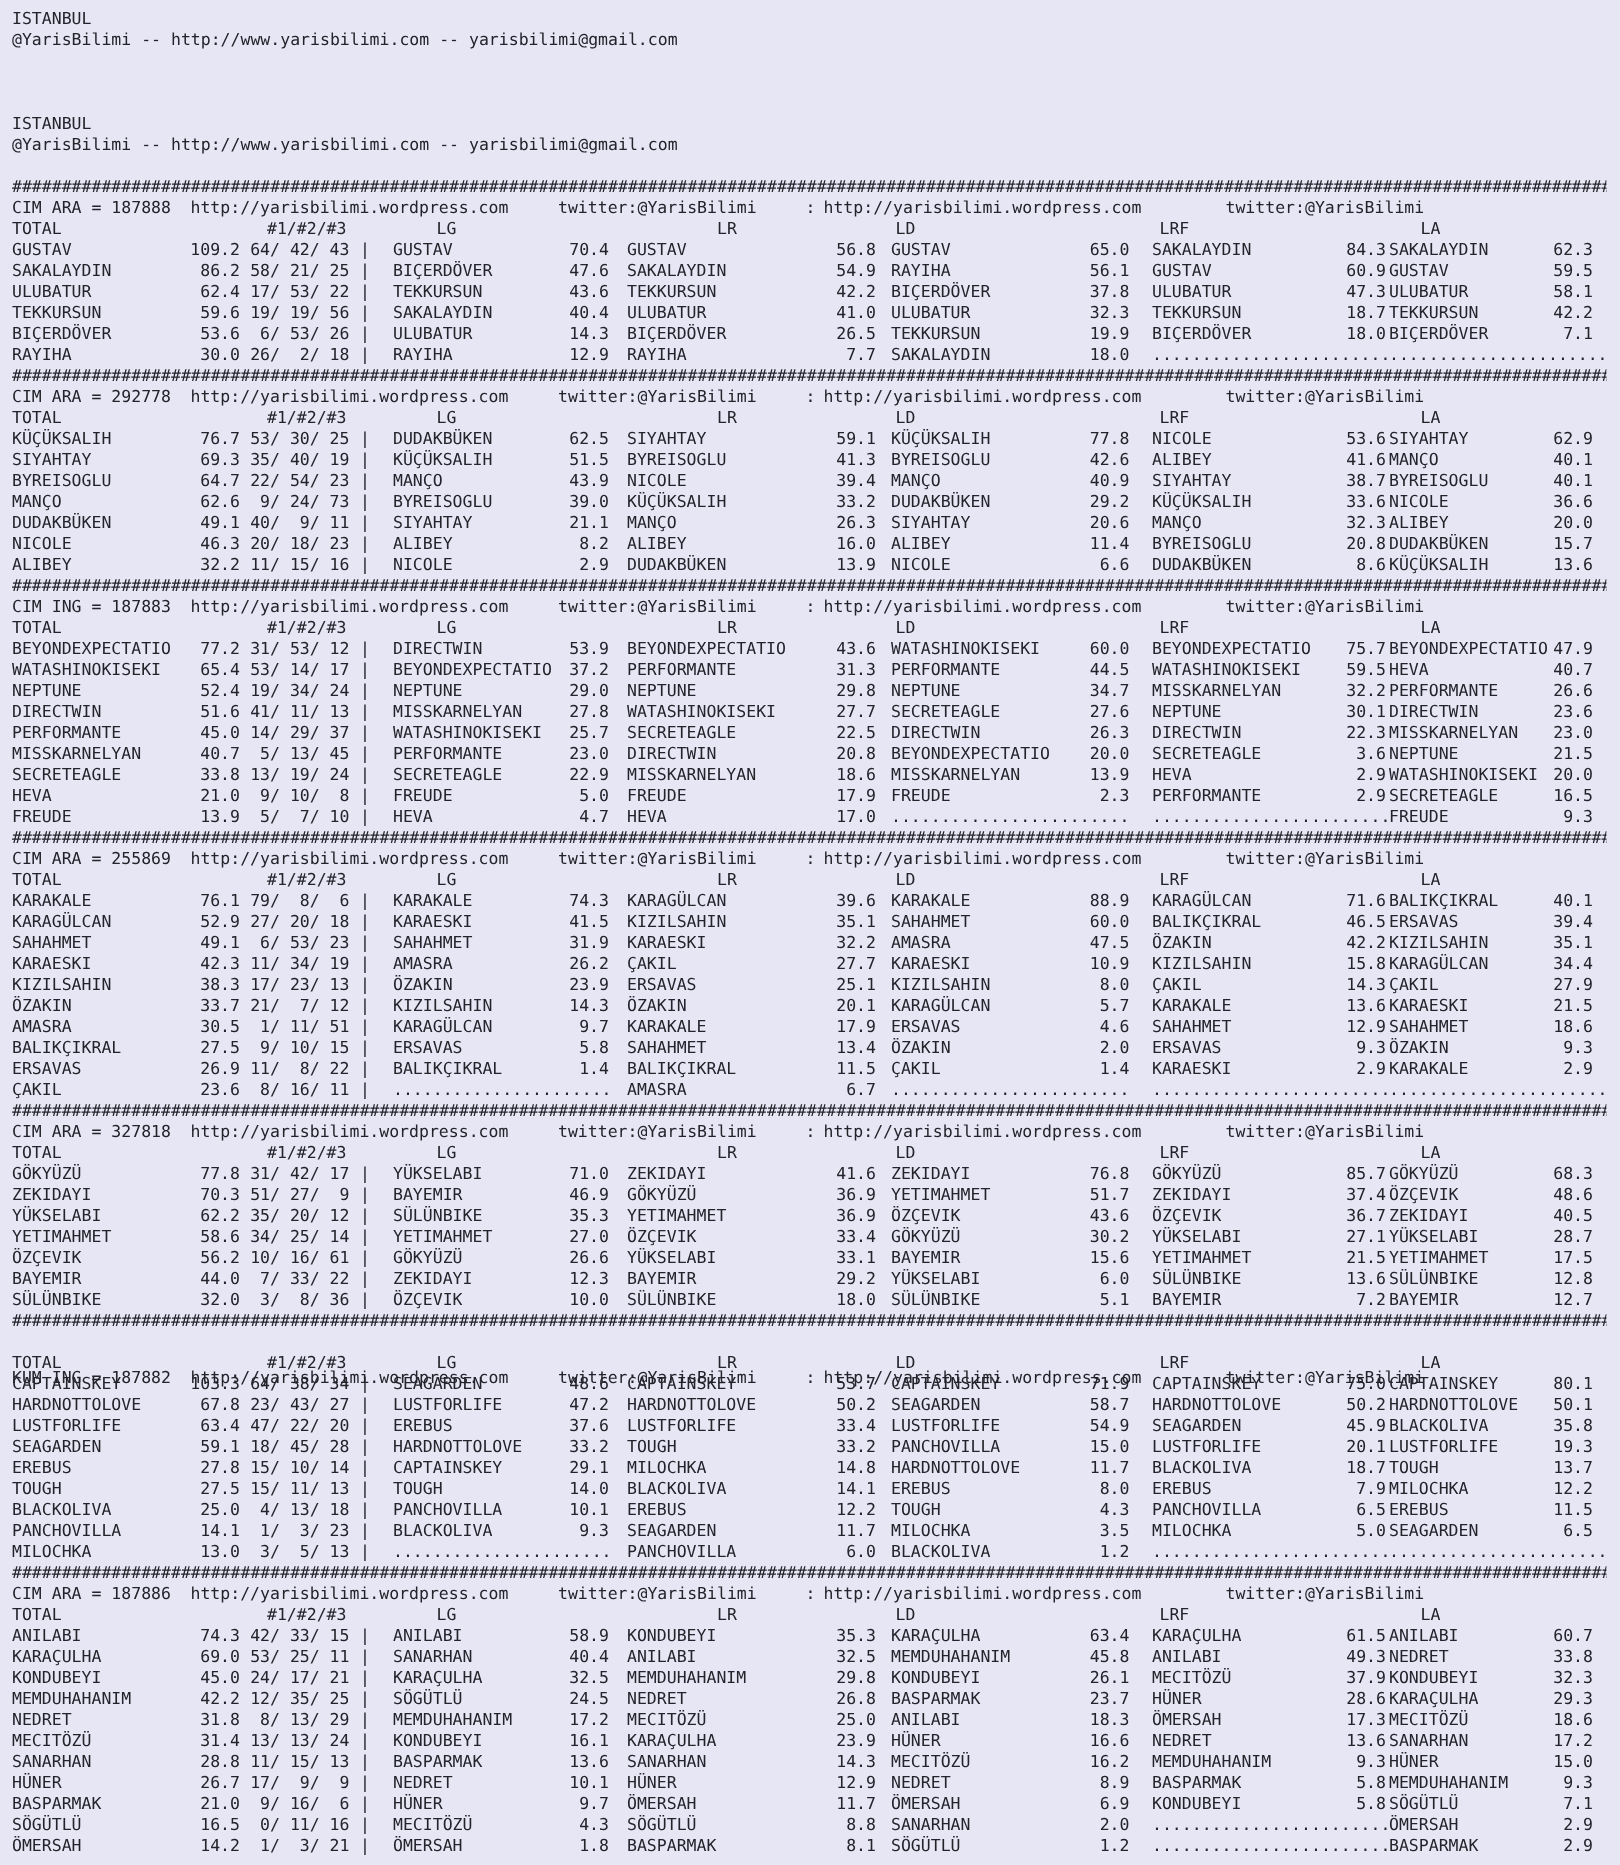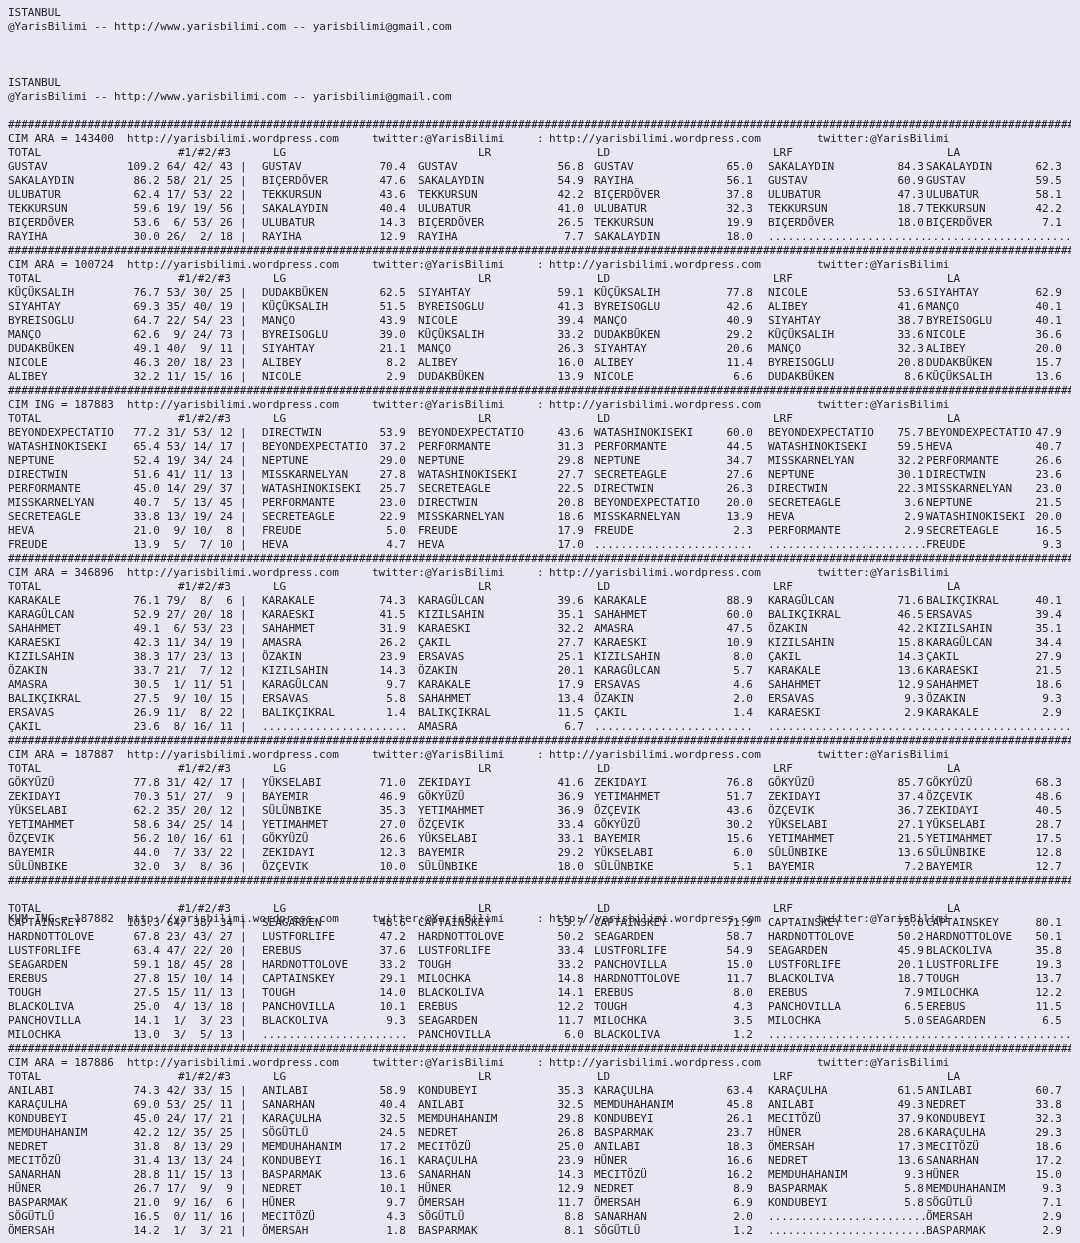--- a/index.html
+++ b/index.html
@@ -18,21 +18,21 @@
   
   .t-code{left:8px}
   .t-url1{left:127px}
   .t-tw1{left:372px}
   .t-col{left:537px}
   .t-url2{left:549px}
   .t-tw2{left:817px}
   
   .h-total{left:8px}
   .h-trip{left:178px}
-  .h-lg{left:273px}
+  .h-lg{left:291px}
   .h-lr{left:478px}
   .h-ld{left:597px}
   .h-lrf{left:773px}
   .h-la{left:947px}
   
   .c-name{left:8px}
   .c-total{left:96px;width:64px;text-align:right}
   .c-trip{left:146px;width:87px;text-align:right}
   .c-pipe{left:240px}
   .c-lgn{left:262px}
@@ -55,30 +55,30 @@
 </style>
 </head>
 <body>
 
 <div id="report">
     <div class="line" style="top: 6px;"><span class="mast">ISTANBUL</span></div>
     <div class="line" style="top: 20px;"><span class="mast">@YarisBilimi -- http://www.yarisbilimi.com -- yarisbilimi@gmail.com</span></div>
     <div class="line" style="top: 76px;"><span class="mast">ISTANBUL</span></div>
     <div class="line" style="top: 90px;"><span class="mast">@YarisBilimi -- http://www.yarisbilimi.com -- yarisbilimi@gmail.com</span></div>
     <div class="line" style="top: 118px;"><span class="ruler">########################################################################################################################################################################################################</span></div>
-    <div class="line" style="top: 132px;"><span class="t-code">CIM ARA = 143400</span><span class="t-url1">http://yarisbilimi.wordpress.com</span><span class="t-tw1">twitter:@YarisBilimi</span><span class="t-col">:</span><span class="t-url2">http://yarisbilimi.wordpress.com</span><span class="t-tw2">twitter:@YarisBilimi</span></div>
+    <div class="line" style="top: 132px;"><span class="t-code">CIM ARA = 187888</span><span class="t-url1">http://yarisbilimi.wordpress.com</span><span class="t-tw1">twitter:@YarisBilimi</span><span class="t-col">:</span><span class="t-url2">http://yarisbilimi.wordpress.com</span><span class="t-tw2">twitter:@YarisBilimi</span></div>
     <div class="line" style="top: 146px;"><span class="h-total">TOTAL</span><span class="h-trip">#1/#2/#3</span><span class="h-lg">LG</span><span class="h-lr">LR</span><span class="h-ld">LD</span><span class="h-lrf">LRF</span><span class="h-la">LA</span></div>
     <div class="line" style="top: 160px;"><span class="c-name">GUSTAV</span><span class="c-total">109.2</span><span class="c-trip">64/ 42/ 43</span><span class="c-pipe">|</span><span class="c-lgn">GUSTAV</span><span class="c-lgv">70.4</span><span class="c-lrn">GUSTAV</span><span class="c-lrv">56.8</span><span class="c-ldn">GUSTAV</span><span class="c-ldv">65.0</span><span class="c-lrfn">SAKALAYDIN</span><span class="c-lrfv">84.3</span><span class="c-lan">SAKALAYDIN</span><span class="c-lav">62.3</span></div>
     <div class="line" style="top: 174px;"><span class="c-name">SAKALAYDIN</span><span class="c-total">86.2</span><span class="c-trip">58/ 21/ 25</span><span class="c-pipe">|</span><span class="c-lgn">BIÇERDÖVER</span><span class="c-lgv">47.6</span><span class="c-lrn">SAKALAYDIN</span><span class="c-lrv">54.9</span><span class="c-ldn">RAYIHA</span><span class="c-ldv">56.1</span><span class="c-lrfn">GUSTAV</span><span class="c-lrfv">60.9</span><span class="c-lan">GUSTAV</span><span class="c-lav">59.5</span></div>
     <div class="line" style="top: 188px;"><span class="c-name">ULUBATUR</span><span class="c-total">62.4</span><span class="c-trip">17/ 53/ 22</span><span class="c-pipe">|</span><span class="c-lgn">TEKKURSUN</span><span class="c-lgv">43.6</span><span class="c-lrn">TEKKURSUN</span><span class="c-lrv">42.2</span><span class="c-ldn">BIÇERDÖVER</span><span class="c-ldv">37.8</span><span class="c-lrfn">ULUBATUR</span><span class="c-lrfv">47.3</span><span class="c-lan">ULUBATUR</span><span class="c-lav">58.1</span></div>
     <div class="line" style="top: 202px;"><span class="c-name">TEKKURSUN</span><span class="c-total">59.6</span><span class="c-trip">19/ 19/ 56</span><span class="c-pipe">|</span><span class="c-lgn">SAKALAYDIN</span><span class="c-lgv">40.4</span><span class="c-lrn">ULUBATUR</span><span class="c-lrv">41.0</span><span class="c-ldn">ULUBATUR</span><span class="c-ldv">32.3</span><span class="c-lrfn">TEKKURSUN</span><span class="c-lrfv">18.7</span><span class="c-lan">TEKKURSUN</span><span class="c-lav">42.2</span></div>
     <div class="line" style="top: 216px;"><span class="c-name">BIÇERDÖVER</span><span class="c-total">53.6</span><span class="c-trip"> 6/ 53/ 26</span><span class="c-pipe">|</span><span class="c-lgn">ULUBATUR</span><span class="c-lgv">14.3</span><span class="c-lrn">BIÇERDÖVER</span><span class="c-lrv">26.5</span><span class="c-ldn">TEKKURSUN</span><span class="c-ldv">19.9</span><span class="c-lrfn">BIÇERDÖVER</span><span class="c-lrfv">18.0</span><span class="c-lan">BIÇERDÖVER</span><span class="c-lav">7.1</span></div>
     <div class="line" style="top: 230px;"><span class="c-name">RAYIHA</span><span class="c-total">30.0</span><span class="c-trip">26/  2/ 18</span><span class="c-pipe">|</span><span class="c-lgn">RAYIHA</span><span class="c-lgv">12.9</span><span class="c-lrn">RAYIHA</span><span class="c-lrv">7.7</span><span class="c-ldn">SAKALAYDIN</span><span class="c-ldv">18.0</span><span class="d-lrf">........................................</span><span class="d-la">........................................</span></div>
     <div class="line" style="top: 244px;"><span class="ruler">########################################################################################################################################################################################################</span></div>
-    <div class="line" style="top: 258px;"><span class="t-code">CIM ARA = 100724</span><span class="t-url1">http://yarisbilimi.wordpress.com</span><span class="t-tw1">twitter:@YarisBilimi</span><span class="t-col">:</span><span class="t-url2">http://yarisbilimi.wordpress.com</span><span class="t-tw2">twitter:@YarisBilimi</span></div>
+    <div class="line" style="top: 258px;"><span class="t-code">CIM ARA = 292778</span><span class="t-url1">http://yarisbilimi.wordpress.com</span><span class="t-tw1">twitter:@YarisBilimi</span><span class="t-col">:</span><span class="t-url2">http://yarisbilimi.wordpress.com</span><span class="t-tw2">twitter:@YarisBilimi</span></div>
     <div class="line" style="top: 272px;"><span class="h-total">TOTAL</span><span class="h-trip">#1/#2/#3</span><span class="h-lg">LG</span><span class="h-lr">LR</span><span class="h-ld">LD</span><span class="h-lrf">LRF</span><span class="h-la">LA</span></div>
     <div class="line" style="top: 286px;"><span class="c-name">KÜÇÜKSALIH</span><span class="c-total">76.7</span><span class="c-trip">53/ 30/ 25</span><span class="c-pipe">|</span><span class="c-lgn">DUDAKBÜKEN</span><span class="c-lgv">62.5</span><span class="c-lrn">SIYAHTAY</span><span class="c-lrv">59.1</span><span class="c-ldn">KÜÇÜKSALIH</span><span class="c-ldv">77.8</span><span class="c-lrfn">NICOLE</span><span class="c-lrfv">53.6</span><span class="c-lan">SIYAHTAY</span><span class="c-lav">62.9</span></div>
     <div class="line" style="top: 300px;"><span class="c-name">SIYAHTAY</span><span class="c-total">69.3</span><span class="c-trip">35/ 40/ 19</span><span class="c-pipe">|</span><span class="c-lgn">KÜÇÜKSALIH</span><span class="c-lgv">51.5</span><span class="c-lrn">BYREISOGLU</span><span class="c-lrv">41.3</span><span class="c-ldn">BYREISOGLU</span><span class="c-ldv">42.6</span><span class="c-lrfn">ALIBEY</span><span class="c-lrfv">41.6</span><span class="c-lan">MANÇO</span><span class="c-lav">40.1</span></div>
     <div class="line" style="top: 314px;"><span class="c-name">BYREISOGLU</span><span class="c-total">64.7</span><span class="c-trip">22/ 54/ 23</span><span class="c-pipe">|</span><span class="c-lgn">MANÇO</span><span class="c-lgv">43.9</span><span class="c-lrn">NICOLE</span><span class="c-lrv">39.4</span><span class="c-ldn">MANÇO</span><span class="c-ldv">40.9</span><span class="c-lrfn">SIYAHTAY</span><span class="c-lrfv">38.7</span><span class="c-lan">BYREISOGLU</span><span class="c-lav">40.1</span></div>
     <div class="line" style="top: 328px;"><span class="c-name">MANÇO</span><span class="c-total">62.6</span><span class="c-trip"> 9/ 24/ 73</span><span class="c-pipe">|</span><span class="c-lgn">BYREISOGLU</span><span class="c-lgv">39.0</span><span class="c-lrn">KÜÇÜKSALIH</span><span class="c-lrv">33.2</span><span class="c-ldn">DUDAKBÜKEN</span><span class="c-ldv">29.2</span><span class="c-lrfn">KÜÇÜKSALIH</span><span class="c-lrfv">33.6</span><span class="c-lan">NICOLE</span><span class="c-lav">36.6</span></div>
     <div class="line" style="top: 342px;"><span class="c-name">DUDAKBÜKEN</span><span class="c-total">49.1</span><span class="c-trip">40/  9/ 11</span><span class="c-pipe">|</span><span class="c-lgn">SIYAHTAY</span><span class="c-lgv">21.1</span><span class="c-lrn">MANÇO</span><span class="c-lrv">26.3</span><span class="c-ldn">SIYAHTAY</span><span class="c-ldv">20.6</span><span class="c-lrfn">MANÇO</span><span class="c-lrfv">32.3</span><span class="c-lan">ALIBEY</span><span class="c-lav">20.0</span></div>
     <div class="line" style="top: 356px;"><span class="c-name">NICOLE</span><span class="c-total">46.3</span><span class="c-trip">20/ 18/ 23</span><span class="c-pipe">|</span><span class="c-lgn">ALIBEY</span><span class="c-lgv">8.2</span><span class="c-lrn">ALIBEY</span><span class="c-lrv">16.0</span><span class="c-ldn">ALIBEY</span><span class="c-ldv">11.4</span><span class="c-lrfn">BYREISOGLU</span><span class="c-lrfv">20.8</span><span class="c-lan">DUDAKBÜKEN</span><span class="c-lav">15.7</span></div>
     <div class="line" style="top: 370px;"><span class="c-name">ALIBEY</span><span class="c-total">32.2</span><span class="c-trip">11/ 15/ 16</span><span class="c-pipe">|</span><span class="c-lgn">NICOLE</span><span class="c-lgv">2.9</span><span class="c-lrn">DUDAKBÜKEN</span><span class="c-lrv">13.9</span><span class="c-ldn">NICOLE</span><span class="c-ldv">6.6</span><span class="c-lrfn">DUDAKBÜKEN</span><span class="c-lrfv">8.6</span><span class="c-lan">KÜÇÜKSALIH</span><span class="c-lav">13.6</span></div>
     <div class="line" style="top: 384px;"><span class="ruler">########################################################################################################################################################################################################</span></div>
     <div class="line" style="top: 398px;"><span class="t-code">CIM ING = 187883</span><span class="t-url1">http://yarisbilimi.wordpress.com</span><span class="t-tw1">twitter:@YarisBilimi</span><span class="t-col">:</span><span class="t-url2">http://yarisbilimi.wordpress.com</span><span class="t-tw2">twitter:@YarisBilimi</span></div>
@@ -86,34 +86,34 @@
     <div class="line" style="top: 426px;"><span class="c-name">BEYONDEXPECTATIO</span><span class="c-total">77.2</span><span class="c-trip">31/ 53/ 12</span><span class="c-pipe">|</span><span class="c-lgn">DIRECTWIN</span><span class="c-lgv">53.9</span><span class="c-lrn">BEYONDEXPECTATIO</span><span class="c-lrv">43.6</span><span class="c-ldn">WATASHINOKISEKI</span><span class="c-ldv">60.0</span><span class="c-lrfn">BEYONDEXPECTATIO</span><span class="c-lrfv">75.7</span><span class="c-lan">BEYONDEXPECTATIO</span><span class="c-lav">47.9</span></div>
     <div class="line" style="top: 440px;"><span class="c-name">WATASHINOKISEKI</span><span class="c-total">65.4</span><span class="c-trip">53/ 14/ 17</span><span class="c-pipe">|</span><span class="c-lgn">BEYONDEXPECTATIO</span><span class="c-lgv">37.2</span><span class="c-lrn">PERFORMANTE</span><span class="c-lrv">31.3</span><span class="c-ldn">PERFORMANTE</span><span class="c-ldv">44.5</span><span class="c-lrfn">WATASHINOKISEKI</span><span class="c-lrfv">59.5</span><span class="c-lan">HEVA</span><span class="c-lav">40.7</span></div>
     <div class="line" style="top: 454px;"><span class="c-name">NEPTUNE</span><span class="c-total">52.4</span><span class="c-trip">19/ 34/ 24</span><span class="c-pipe">|</span><span class="c-lgn">NEPTUNE</span><span class="c-lgv">29.0</span><span class="c-lrn">NEPTUNE</span><span class="c-lrv">29.8</span><span class="c-ldn">NEPTUNE</span><span class="c-ldv">34.7</span><span class="c-lrfn">MISSKARNELYAN</span><span class="c-lrfv">32.2</span><span class="c-lan">PERFORMANTE</span><span class="c-lav">26.6</span></div>
     <div class="line" style="top: 468px;"><span class="c-name">DIRECTWIN</span><span class="c-total">51.6</span><span class="c-trip">41/ 11/ 13</span><span class="c-pipe">|</span><span class="c-lgn">MISSKARNELYAN</span><span class="c-lgv">27.8</span><span class="c-lrn">WATASHINOKISEKI</span><span class="c-lrv">27.7</span><span class="c-ldn">SECRETEAGLE</span><span class="c-ldv">27.6</span><span class="c-lrfn">NEPTUNE</span><span class="c-lrfv">30.1</span><span class="c-lan">DIRECTWIN</span><span class="c-lav">23.6</span></div>
     <div class="line" style="top: 482px;"><span class="c-name">PERFORMANTE</span><span class="c-total">45.0</span><span class="c-trip">14/ 29/ 37</span><span class="c-pipe">|</span><span class="c-lgn">WATASHINOKISEKI</span><span class="c-lgv">25.7</span><span class="c-lrn">SECRETEAGLE</span><span class="c-lrv">22.5</span><span class="c-ldn">DIRECTWIN</span><span class="c-ldv">26.3</span><span class="c-lrfn">DIRECTWIN</span><span class="c-lrfv">22.3</span><span class="c-lan">MISSKARNELYAN</span><span class="c-lav">23.0</span></div>
     <div class="line" style="top: 496px;"><span class="c-name">MISSKARNELYAN</span><span class="c-total">40.7</span><span class="c-trip"> 5/ 13/ 45</span><span class="c-pipe">|</span><span class="c-lgn">PERFORMANTE</span><span class="c-lgv">23.0</span><span class="c-lrn">DIRECTWIN</span><span class="c-lrv">20.8</span><span class="c-ldn">BEYONDEXPECTATIO</span><span class="c-ldv">20.0</span><span class="c-lrfn">SECRETEAGLE</span><span class="c-lrfv">3.6</span><span class="c-lan">NEPTUNE</span><span class="c-lav">21.5</span></div>
     <div class="line" style="top: 510px;"><span class="c-name">SECRETEAGLE</span><span class="c-total">33.8</span><span class="c-trip">13/ 19/ 24</span><span class="c-pipe">|</span><span class="c-lgn">SECRETEAGLE</span><span class="c-lgv">22.9</span><span class="c-lrn">MISSKARNELYAN</span><span class="c-lrv">18.6</span><span class="c-ldn">MISSKARNELYAN</span><span class="c-ldv">13.9</span><span class="c-lrfn">HEVA</span><span class="c-lrfv">2.9</span><span class="c-lan">WATASHINOKISEKI</span><span class="c-lav">20.0</span></div>
     <div class="line" style="top: 524px;"><span class="c-name">HEVA</span><span class="c-total">21.0</span><span class="c-trip"> 9/ 10/  8</span><span class="c-pipe">|</span><span class="c-lgn">FREUDE</span><span class="c-lgv">5.0</span><span class="c-lrn">FREUDE</span><span class="c-lrv">17.9</span><span class="c-ldn">FREUDE</span><span class="c-ldv">2.3</span><span class="c-lrfn">PERFORMANTE</span><span class="c-lrfv">2.9</span><span class="c-lan">SECRETEAGLE</span><span class="c-lav">16.5</span></div>
     <div class="line" style="top: 538px;"><span class="c-name">FREUDE</span><span class="c-total">13.9</span><span class="c-trip"> 5/  7/ 10</span><span class="c-pipe">|</span><span class="c-lgn">HEVA</span><span class="c-lgv">4.7</span><span class="c-lrn">HEVA</span><span class="c-lrv">17.0</span><span class="d-ld">........................................</span><span class="d-lrf">........................................</span><span class="c-lan">FREUDE</span><span class="c-lav">9.3</span></div>
     <div class="line" style="top: 552px;"><span class="ruler">########################################################################################################################################################################################################</span></div>
-    <div class="line" style="top: 566px;"><span class="t-code">CIM ARA = 346896</span><span class="t-url1">http://yarisbilimi.wordpress.com</span><span class="t-tw1">twitter:@YarisBilimi</span><span class="t-col">:</span><span class="t-url2">http://yarisbilimi.wordpress.com</span><span class="t-tw2">twitter:@YarisBilimi</span></div>
+    <div class="line" style="top: 566px;"><span class="t-code">CIM ARA = 255869</span><span class="t-url1">http://yarisbilimi.wordpress.com</span><span class="t-tw1">twitter:@YarisBilimi</span><span class="t-col">:</span><span class="t-url2">http://yarisbilimi.wordpress.com</span><span class="t-tw2">twitter:@YarisBilimi</span></div>
     <div class="line" style="top: 580px;"><span class="h-total">TOTAL</span><span class="h-trip">#1/#2/#3</span><span class="h-lg">LG</span><span class="h-lr">LR</span><span class="h-ld">LD</span><span class="h-lrf">LRF</span><span class="h-la">LA</span></div>
     <div class="line" style="top: 594px;"><span class="c-name">KARAKALE</span><span class="c-total">76.1</span><span class="c-trip">79/  8/  6</span><span class="c-pipe">|</span><span class="c-lgn">KARAKALE</span><span class="c-lgv">74.3</span><span class="c-lrn">KARAGÜLCAN</span><span class="c-lrv">39.6</span><span class="c-ldn">KARAKALE</span><span class="c-ldv">88.9</span><span class="c-lrfn">KARAGÜLCAN</span><span class="c-lrfv">71.6</span><span class="c-lan">BALIKÇIKRAL</span><span class="c-lav">40.1</span></div>
     <div class="line" style="top: 608px;"><span class="c-name">KARAGÜLCAN</span><span class="c-total">52.9</span><span class="c-trip">27/ 20/ 18</span><span class="c-pipe">|</span><span class="c-lgn">KARAESKI</span><span class="c-lgv">41.5</span><span class="c-lrn">KIZILSAHIN</span><span class="c-lrv">35.1</span><span class="c-ldn">SAHAHMET</span><span class="c-ldv">60.0</span><span class="c-lrfn">BALIKÇIKRAL</span><span class="c-lrfv">46.5</span><span class="c-lan">ERSAVAS</span><span class="c-lav">39.4</span></div>
     <div class="line" style="top: 622px;"><span class="c-name">SAHAHMET</span><span class="c-total">49.1</span><span class="c-trip"> 6/ 53/ 23</span><span class="c-pipe">|</span><span class="c-lgn">SAHAHMET</span><span class="c-lgv">31.9</span><span class="c-lrn">KARAESKI</span><span class="c-lrv">32.2</span><span class="c-ldn">AMASRA</span><span class="c-ldv">47.5</span><span class="c-lrfn">ÖZAKIN</span><span class="c-lrfv">42.2</span><span class="c-lan">KIZILSAHIN</span><span class="c-lav">35.1</span></div>
     <div class="line" style="top: 636px;"><span class="c-name">KARAESKI</span><span class="c-total">42.3</span><span class="c-trip">11/ 34/ 19</span><span class="c-pipe">|</span><span class="c-lgn">AMASRA</span><span class="c-lgv">26.2</span><span class="c-lrn">ÇAKIL</span><span class="c-lrv">27.7</span><span class="c-ldn">KARAESKI</span><span class="c-ldv">10.9</span><span class="c-lrfn">KIZILSAHIN</span><span class="c-lrfv">15.8</span><span class="c-lan">KARAGÜLCAN</span><span class="c-lav">34.4</span></div>
     <div class="line" style="top: 650px;"><span class="c-name">KIZILSAHIN</span><span class="c-total">38.3</span><span class="c-trip">17/ 23/ 13</span><span class="c-pipe">|</span><span class="c-lgn">ÖZAKIN</span><span class="c-lgv">23.9</span><span class="c-lrn">ERSAVAS</span><span class="c-lrv">25.1</span><span class="c-ldn">KIZILSAHIN</span><span class="c-ldv">8.0</span><span class="c-lrfn">ÇAKIL</span><span class="c-lrfv">14.3</span><span class="c-lan">ÇAKIL</span><span class="c-lav">27.9</span></div>
     <div class="line" style="top: 664px;"><span class="c-name">ÖZAKIN</span><span class="c-total">33.7</span><span class="c-trip">21/  7/ 12</span><span class="c-pipe">|</span><span class="c-lgn">KIZILSAHIN</span><span class="c-lgv">14.3</span><span class="c-lrn">ÖZAKIN</span><span class="c-lrv">20.1</span><span class="c-ldn">KARAGÜLCAN</span><span class="c-ldv">5.7</span><span class="c-lrfn">KARAKALE</span><span class="c-lrfv">13.6</span><span class="c-lan">KARAESKI</span><span class="c-lav">21.5</span></div>
     <div class="line" style="top: 678px;"><span class="c-name">AMASRA</span><span class="c-total">30.5</span><span class="c-trip"> 1/ 11/ 51</span><span class="c-pipe">|</span><span class="c-lgn">KARAGÜLCAN</span><span class="c-lgv">9.7</span><span class="c-lrn">KARAKALE</span><span class="c-lrv">17.9</span><span class="c-ldn">ERSAVAS</span><span class="c-ldv">4.6</span><span class="c-lrfn">SAHAHMET</span><span class="c-lrfv">12.9</span><span class="c-lan">SAHAHMET</span><span class="c-lav">18.6</span></div>
     <div class="line" style="top: 692px;"><span class="c-name">BALIKÇIKRAL</span><span class="c-total">27.5</span><span class="c-trip"> 9/ 10/ 15</span><span class="c-pipe">|</span><span class="c-lgn">ERSAVAS</span><span class="c-lgv">5.8</span><span class="c-lrn">SAHAHMET</span><span class="c-lrv">13.4</span><span class="c-ldn">ÖZAKIN</span><span class="c-ldv">2.0</span><span class="c-lrfn">ERSAVAS</span><span class="c-lrfv">9.3</span><span class="c-lan">ÖZAKIN</span><span class="c-lav">9.3</span></div>
     <div class="line" style="top: 706px;"><span class="c-name">ERSAVAS</span><span class="c-total">26.9</span><span class="c-trip">11/  8/ 22</span><span class="c-pipe">|</span><span class="c-lgn">BALIKÇIKRAL</span><span class="c-lgv">1.4</span><span class="c-lrn">BALIKÇIKRAL</span><span class="c-lrv">11.5</span><span class="c-ldn">ÇAKIL</span><span class="c-ldv">1.4</span><span class="c-lrfn">KARAESKI</span><span class="c-lrfv">2.9</span><span class="c-lan">KARAKALE</span><span class="c-lav">2.9</span></div>
     <div class="line" style="top: 720px;"><span class="c-name">ÇAKIL</span><span class="c-total">23.6</span><span class="c-trip"> 8/ 16/ 11</span><span class="c-pipe">|</span><span class="d-lg">........................................</span><span class="c-lrn">AMASRA</span><span class="c-lrv">6.7</span><span class="d-ld">........................................</span><span class="d-lrf">........................................</span><span class="d-la">........................................</span></div>
     <div class="line" style="top: 734px;"><span class="ruler">########################################################################################################################################################################################################</span></div>
-    <div class="line" style="top: 748px;"><span class="t-code">CIM ARA = 187887</span><span class="t-url1">http://yarisbilimi.wordpress.com</span><span class="t-tw1">twitter:@YarisBilimi</span><span class="t-col">:</span><span class="t-url2">http://yarisbilimi.wordpress.com</span><span class="t-tw2">twitter:@YarisBilimi</span></div>
+    <div class="line" style="top: 748px;"><span class="t-code">CIM ARA = 327818</span><span class="t-url1">http://yarisbilimi.wordpress.com</span><span class="t-tw1">twitter:@YarisBilimi</span><span class="t-col">:</span><span class="t-url2">http://yarisbilimi.wordpress.com</span><span class="t-tw2">twitter:@YarisBilimi</span></div>
     <div class="line" style="top: 762px;"><span class="h-total">TOTAL</span><span class="h-trip">#1/#2/#3</span><span class="h-lg">LG</span><span class="h-lr">LR</span><span class="h-ld">LD</span><span class="h-lrf">LRF</span><span class="h-la">LA</span></div>
     <div class="line" style="top: 776px;"><span class="c-name">GÖKYÜZÜ</span><span class="c-total">77.8</span><span class="c-trip">31/ 42/ 17</span><span class="c-pipe">|</span><span class="c-lgn">YÜKSELABI</span><span class="c-lgv">71.0</span><span class="c-lrn">ZEKIDAYI</span><span class="c-lrv">41.6</span><span class="c-ldn">ZEKIDAYI</span><span class="c-ldv">76.8</span><span class="c-lrfn">GÖKYÜZÜ</span><span class="c-lrfv">85.7</span><span class="c-lan">GÖKYÜZÜ</span><span class="c-lav">68.3</span></div>
     <div class="line" style="top: 790px;"><span class="c-name">ZEKIDAYI</span><span class="c-total">70.3</span><span class="c-trip">51/ 27/  9</span><span class="c-pipe">|</span><span class="c-lgn">BAYEMIR</span><span class="c-lgv">46.9</span><span class="c-lrn">GÖKYÜZÜ</span><span class="c-lrv">36.9</span><span class="c-ldn">YETIMAHMET</span><span class="c-ldv">51.7</span><span class="c-lrfn">ZEKIDAYI</span><span class="c-lrfv">37.4</span><span class="c-lan">ÖZÇEVIK</span><span class="c-lav">48.6</span></div>
     <div class="line" style="top: 804px;"><span class="c-name">YÜKSELABI</span><span class="c-total">62.2</span><span class="c-trip">35/ 20/ 12</span><span class="c-pipe">|</span><span class="c-lgn">SÜLÜNBIKE</span><span class="c-lgv">35.3</span><span class="c-lrn">YETIMAHMET</span><span class="c-lrv">36.9</span><span class="c-ldn">ÖZÇEVIK</span><span class="c-ldv">43.6</span><span class="c-lrfn">ÖZÇEVIK</span><span class="c-lrfv">36.7</span><span class="c-lan">ZEKIDAYI</span><span class="c-lav">40.5</span></div>
     <div class="line" style="top: 818px;"><span class="c-name">YETIMAHMET</span><span class="c-total">58.6</span><span class="c-trip">34/ 25/ 14</span><span class="c-pipe">|</span><span class="c-lgn">YETIMAHMET</span><span class="c-lgv">27.0</span><span class="c-lrn">ÖZÇEVIK</span><span class="c-lrv">33.4</span><span class="c-ldn">GÖKYÜZÜ</span><span class="c-ldv">30.2</span><span class="c-lrfn">YÜKSELABI</span><span class="c-lrfv">27.1</span><span class="c-lan">YÜKSELABI</span><span class="c-lav">28.7</span></div>
     <div class="line" style="top: 832px;"><span class="c-name">ÖZÇEVIK</span><span class="c-total">56.2</span><span class="c-trip">10/ 16/ 61</span><span class="c-pipe">|</span><span class="c-lgn">GÖKYÜZÜ</span><span class="c-lgv">26.6</span><span class="c-lrn">YÜKSELABI</span><span class="c-lrv">33.1</span><span class="c-ldn">BAYEMIR</span><span class="c-ldv">15.6</span><span class="c-lrfn">YETIMAHMET</span><span class="c-lrfv">21.5</span><span class="c-lan">YETIMAHMET</span><span class="c-lav">17.5</span></div>
     <div class="line" style="top: 846px;"><span class="c-name">BAYEMIR</span><span class="c-total">44.0</span><span class="c-trip"> 7/ 33/ 22</span><span class="c-pipe">|</span><span class="c-lgn">ZEKIDAYI</span><span class="c-lgv">12.3</span><span class="c-lrn">BAYEMIR</span><span class="c-lrv">29.2</span><span class="c-ldn">YÜKSELABI</span><span class="c-ldv">6.0</span><span class="c-lrfn">SÜLÜNBIKE</span><span class="c-lrfv">13.6</span><span class="c-lan">SÜLÜNBIKE</span><span class="c-lav">12.8</span></div>
     <div class="line" style="top: 860px;"><span class="c-name">SÜLÜNBIKE</span><span class="c-total">32.0</span><span class="c-trip"> 3/  8/ 36</span><span class="c-pipe">|</span><span class="c-lgn">ÖZÇEVIK</span><span class="c-lgv">10.0</span><span class="c-lrn">SÜLÜNBIKE</span><span class="c-lrv">18.0</span><span class="c-ldn">SÜLÜNBIKE</span><span class="c-ldv">5.1</span><span class="c-lrfn">BAYEMIR</span><span class="c-lrfv">7.2</span><span class="c-lan">BAYEMIR</span><span class="c-lav">12.7</span></div>
     <div class="line" style="top: 874px;"><span class="ruler">########################################################################################################################################################################################################</span></div>
     <div class="line" style="top: 888px; margin-top: 24px;"><span class="t-code">KUM ING = 187882</span><span class="t-url1">http://yarisbilimi.wordpress.com</span><span class="t-tw1">twitter:@YarisBilimi</span><span class="t-col">:</span><span class="t-url2">http://yarisbilimi.wordpress.com</span><span class="t-tw2">twitter:@YarisBilimi</span></div>

